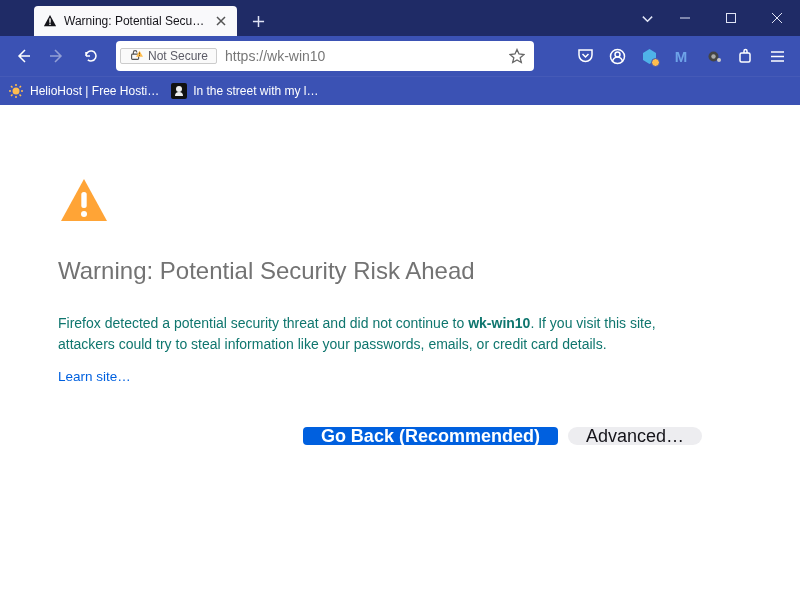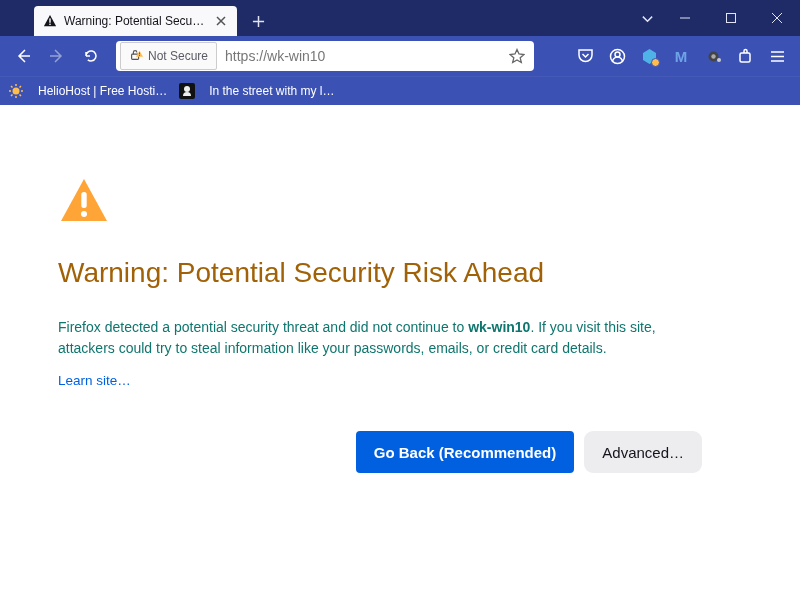--- a/index.html
+++ b/index.html
@@ -79,21 +79,21 @@
     height: 30px;
     background: #fff;
     border-radius: 4px;
     display: flex;
     align-items: center;
     padding: 0 4px 0 4px;
     margin: 0 6px;
     max-width: 418px;
   }
   .identity {
-    height: 28px;
+    height: 16px;
     display:flex; align-items:center;
     gap:5px;
     padding: 0 8px;
     border: 1px solid #ccc;
     border-radius: 2px;
     background: #fafafa;
     font-size: 12px;
     color: #5b5b66;
     cursor:pointer;
   }
@@ -125,67 +125,67 @@
   
   .bookmarks {
     height: 29px;
     background: #3b52b4;
     display:flex; align-items:center;
     padding: 0 8px;
     gap: 12px;
     border-top: 1px solid rgba(255,255,255,0.05);
   }
   .bookmark {
-    display:flex;align-items:center;gap:14px;
+    display:flex;align-items:center;gap:6px;
     font-size:12px;color:#fff;cursor:pointer;
     max-width:170px;
   }
   .bookmark .bm-icon{width:16px;height:16px;flex-shrink:0;display:flex;align-items:center;justify-content:center;}
   .bookmark .bm-label{white-space:nowrap;overflow:hidden;text-overflow:ellipsis;}
   
   .content {
     height: calc(595px - 36px - 40px - 29px);
     background: #fff;
     overflow:auto;
   }
   .error-page {
     padding: 70px 58px 0 58px;
     max-width: 760px;
   }
   .warn-triangle {
     width: 52px; height: 52px;
     margin-bottom: 26px;
   }
   .err-title {
-    font-size: 28px;
+    font-size: 24px;
     font-weight: 400;
-    color: #a16207;
+    color: #737373;
     margin-bottom: 28px;
   }
   .err-desc {
     font-size: 14px;
     color: #0f766e;
     line-height: 1.5;
     margin-bottom: 12px;
   }
   .err-desc b { font-weight: 600; }
   .learn-more {
     font-size: 13.5px;
     color: #0060df;
     text-decoration: none;
     cursor:pointer;
   }
   .button-row {
     display:flex; justify-content:flex-end; gap:10px;
     margin-top: 42px;
   }
   .btn {
-    height: 42px;
+    height: 18px;
     padding: 0 18px;
-    font-size: 15px;
+    font-size: 18px;
     border-radius: 4px;
     border: none;
     cursor: pointer;
     display:flex;align-items:center;justify-content:center;
   }
   .btn-primary {
     background: #0060df;
     color: #fff;
     font-weight: 600;
   }

